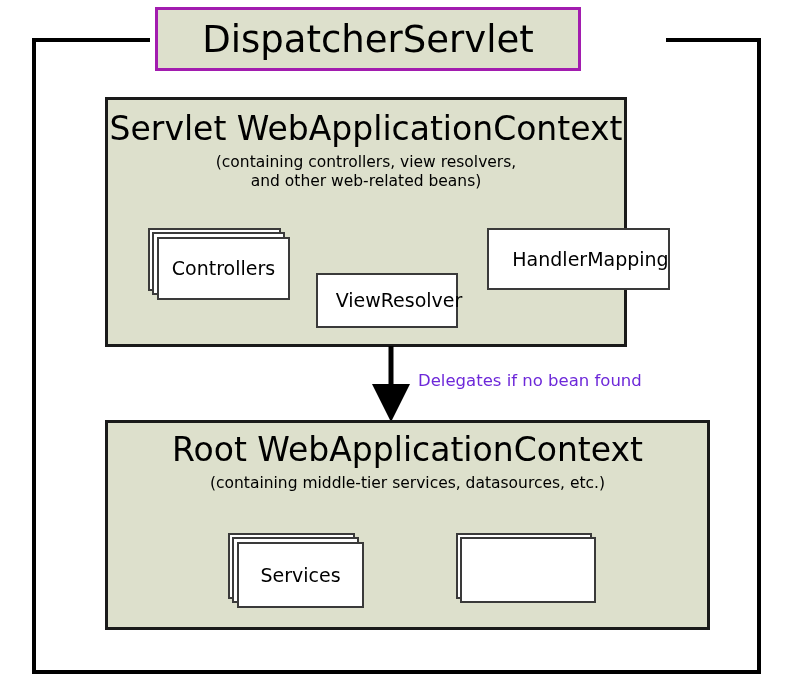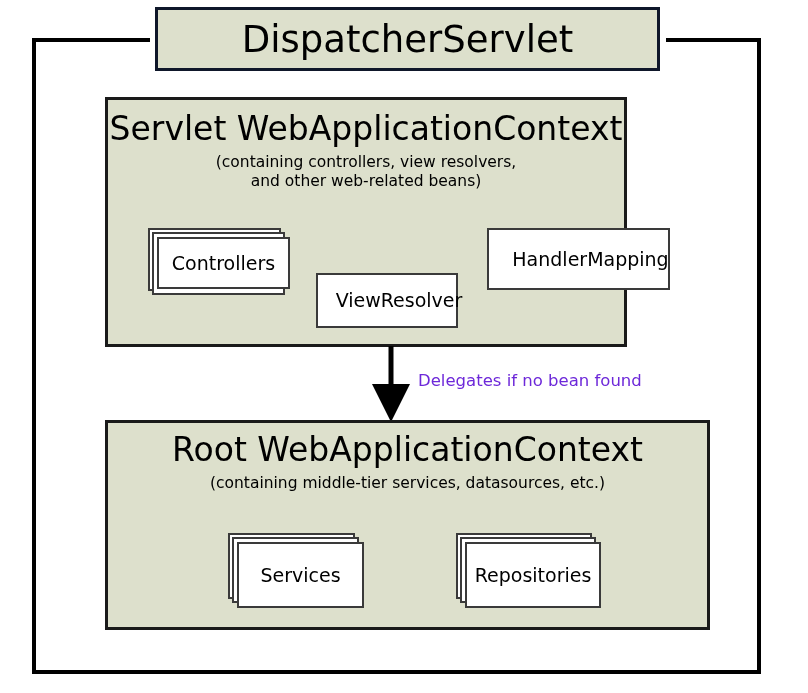--- a/index.html
+++ b/index.html
@@ -38,24 +38,24 @@
     width: 516px;
     height: 30px;
     background: #ffffff;
   }
 
   
   .title-box {
     position: absolute;
     left: 155px;
     top: 7px;
-    width: 505px;
+    width: 426px;
     height: 64px;
     background: #dde0cc;
-    border: 3px solid #0f172a;
+    border: 3px solid #a21caf;
     box-sizing: border-box;
     display: flex;
     align-items: center;
     justify-content: center;
   }
   .title-box .title-text {
     font-size: 37px;
     line-height: 1;
     letter-spacing: 0px;
     color: #000000;
@@ -182,21 +182,21 @@
     <div class="context-heading">Servlet WebApplicationContext</div>
     <div class="context-sub">
       <span class="sub-line">(containing controllers, view resolvers,</span>
       <span class="sub-line">and other web-related beans)</span>
     </div>
   </div>
 
   <div class="bean-stack" style="left:148px; top:228px; width:142px; height:72px;">
     <div class="layer l1" style="width:133px; height:63px;"></div>
     <div class="layer l2" style="width:133px; height:63px;"></div>
-    <div class="front" style="width:133px; height:52px;text-align:center;">
+    <div class="front" style="width:133px; height:63px;text-align:center;">
       <span class="bean-label">Controllers</span>
     </div>
   </div>
 
   <div class="bean-box" style="left:316px; top:273px; width:142px; height:55px;">
     <span class="bean-label">ViewResolver</span>
   </div>
 
   <div class="bean-box" style="left:487px; top:228px; width:183px; height:62px;">
     <span class="bean-label">HandlerMapping</span>
@@ -219,18 +219,15 @@
     <div class="layer l1" style="width:127px; height:66px;"></div>
     <div class="layer l2" style="width:127px; height:66px;"></div>
     <div class="front" style="width:127px; height:66px;">
       <span class="bean-label">Services</span>
     </div>
   </div>
 
   <div class="bean-stack" style="left:456px; top:533px; width:145px; height:75px;">
     <div class="layer l1" style="width:136px; height:66px;"></div>
     <div class="layer l2" style="width:136px; height:66px;"></div>
-    <div class="front" style="width:136px; height:66px;">
-      <span class="bean-label">Repositories</span>
-    </div>
   </div>
 
 </div>
 
 </body></html>

